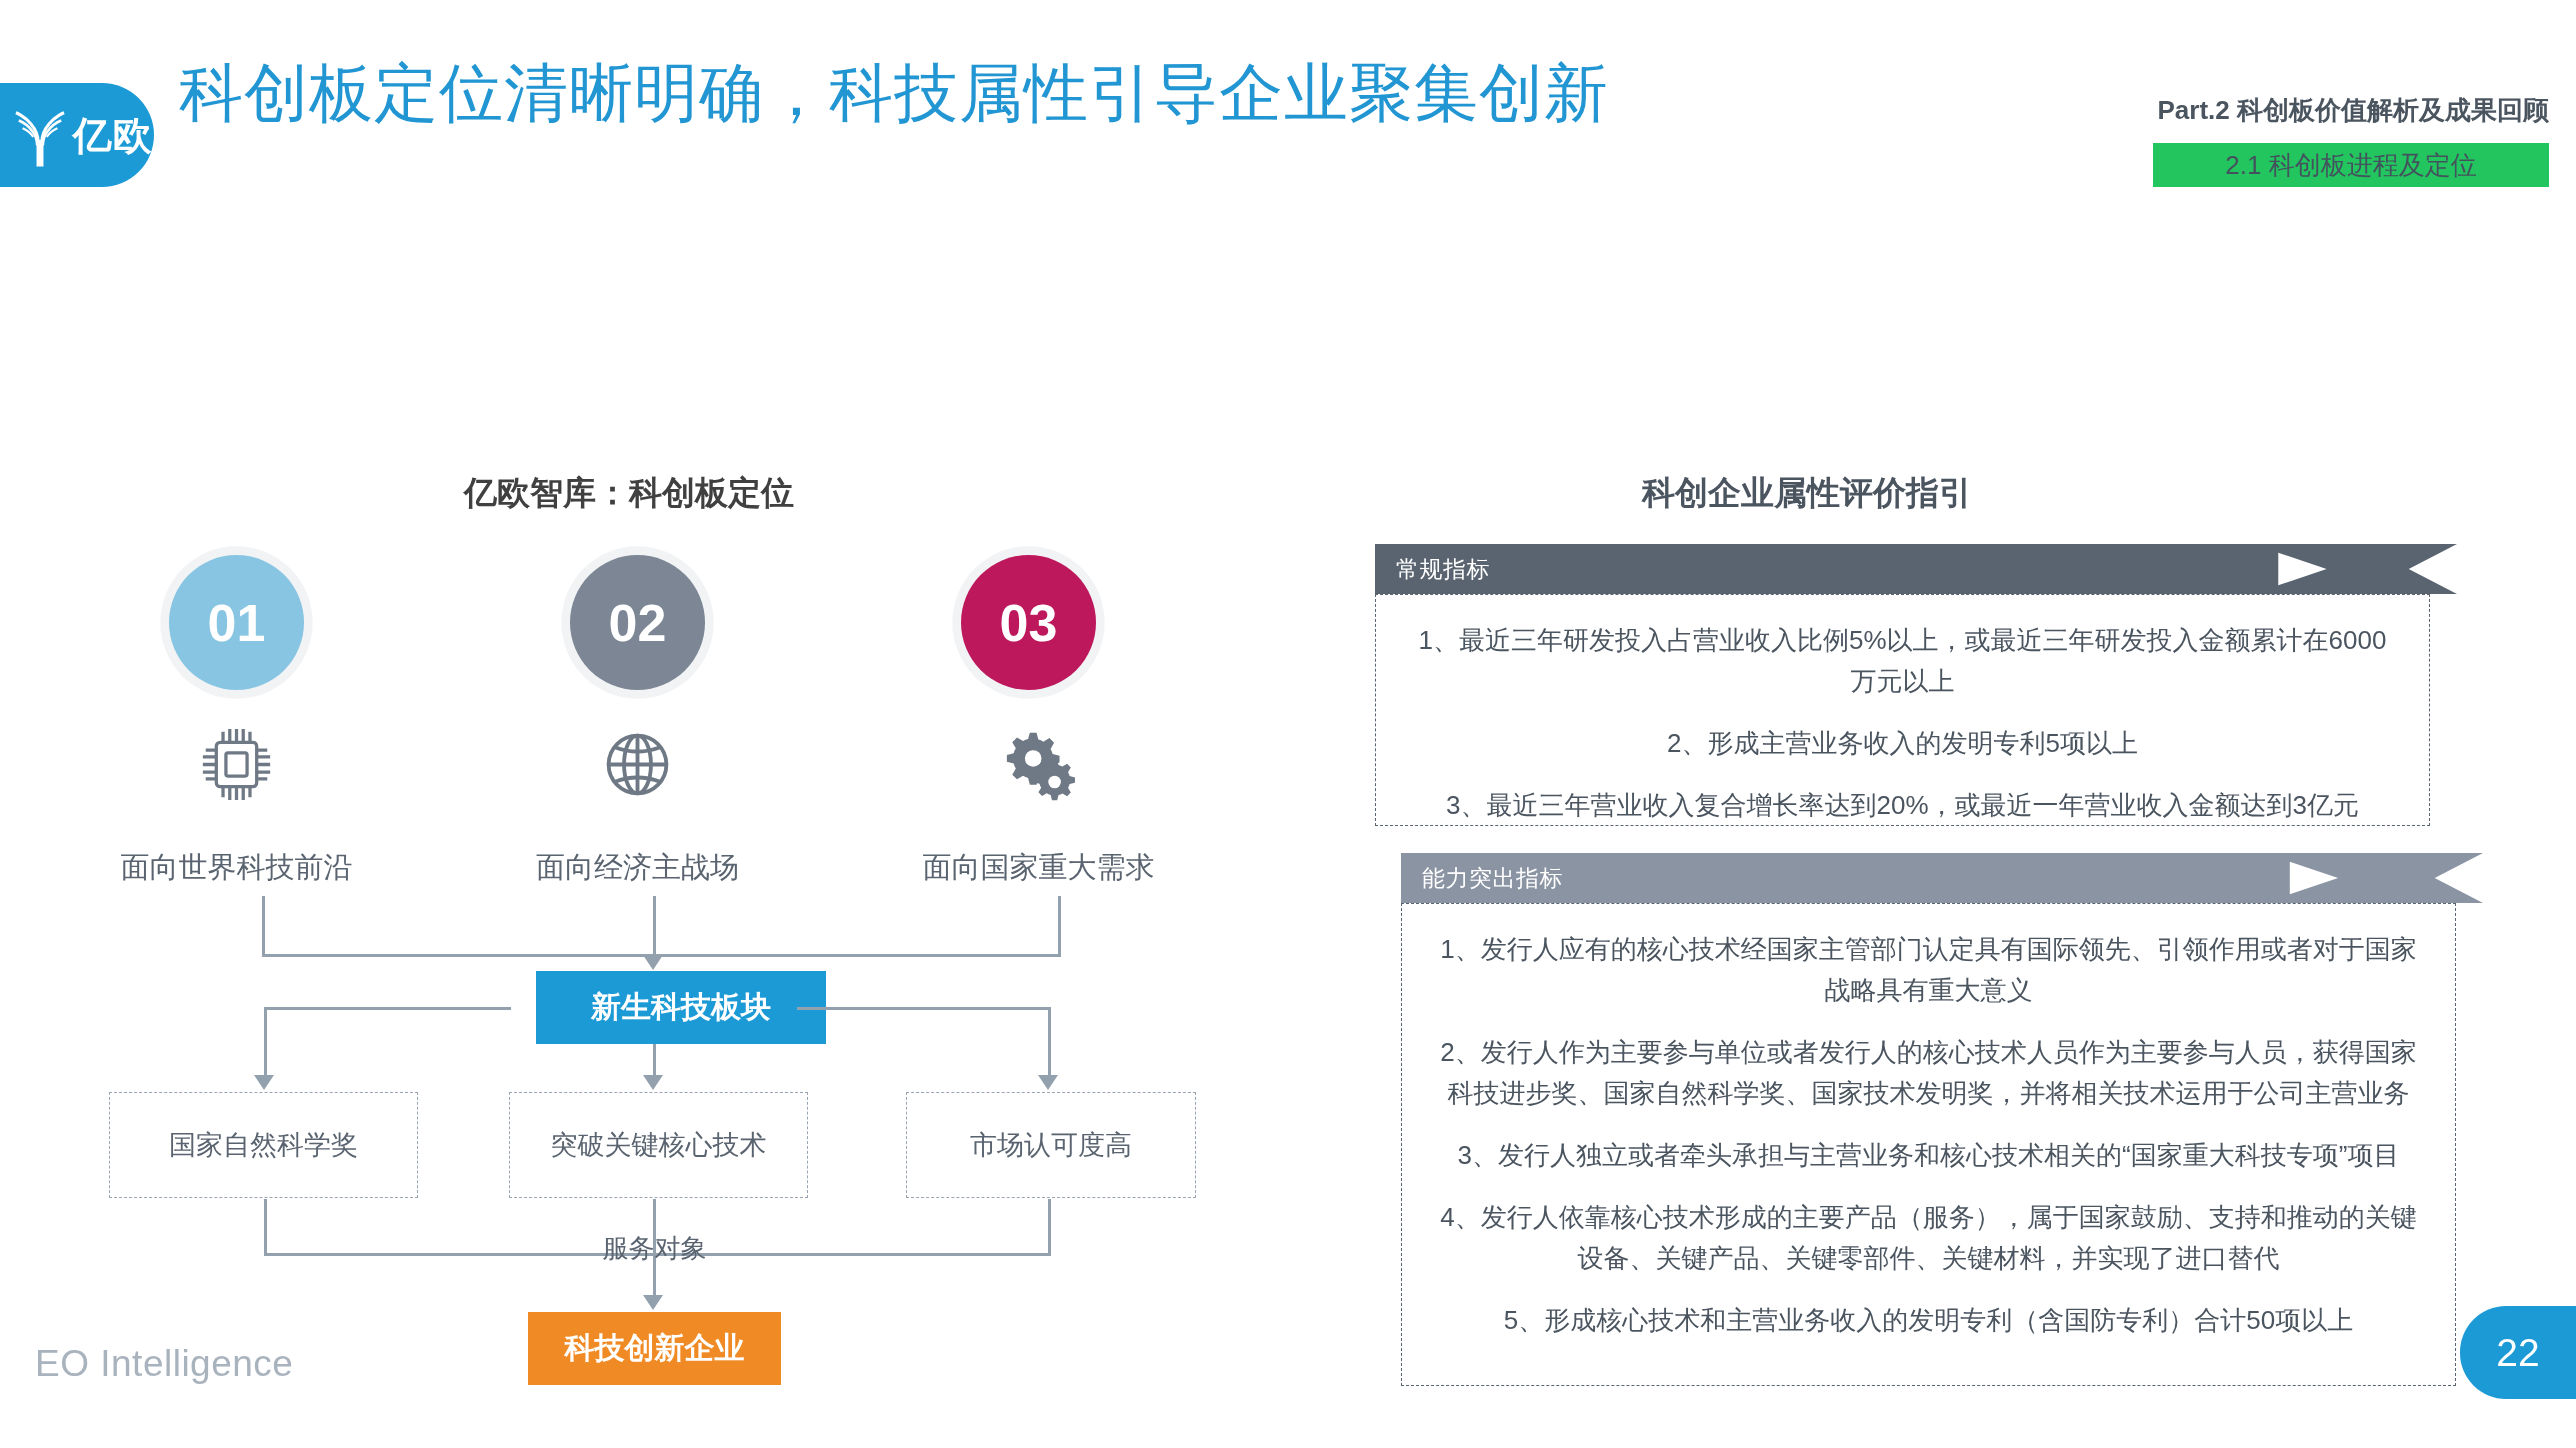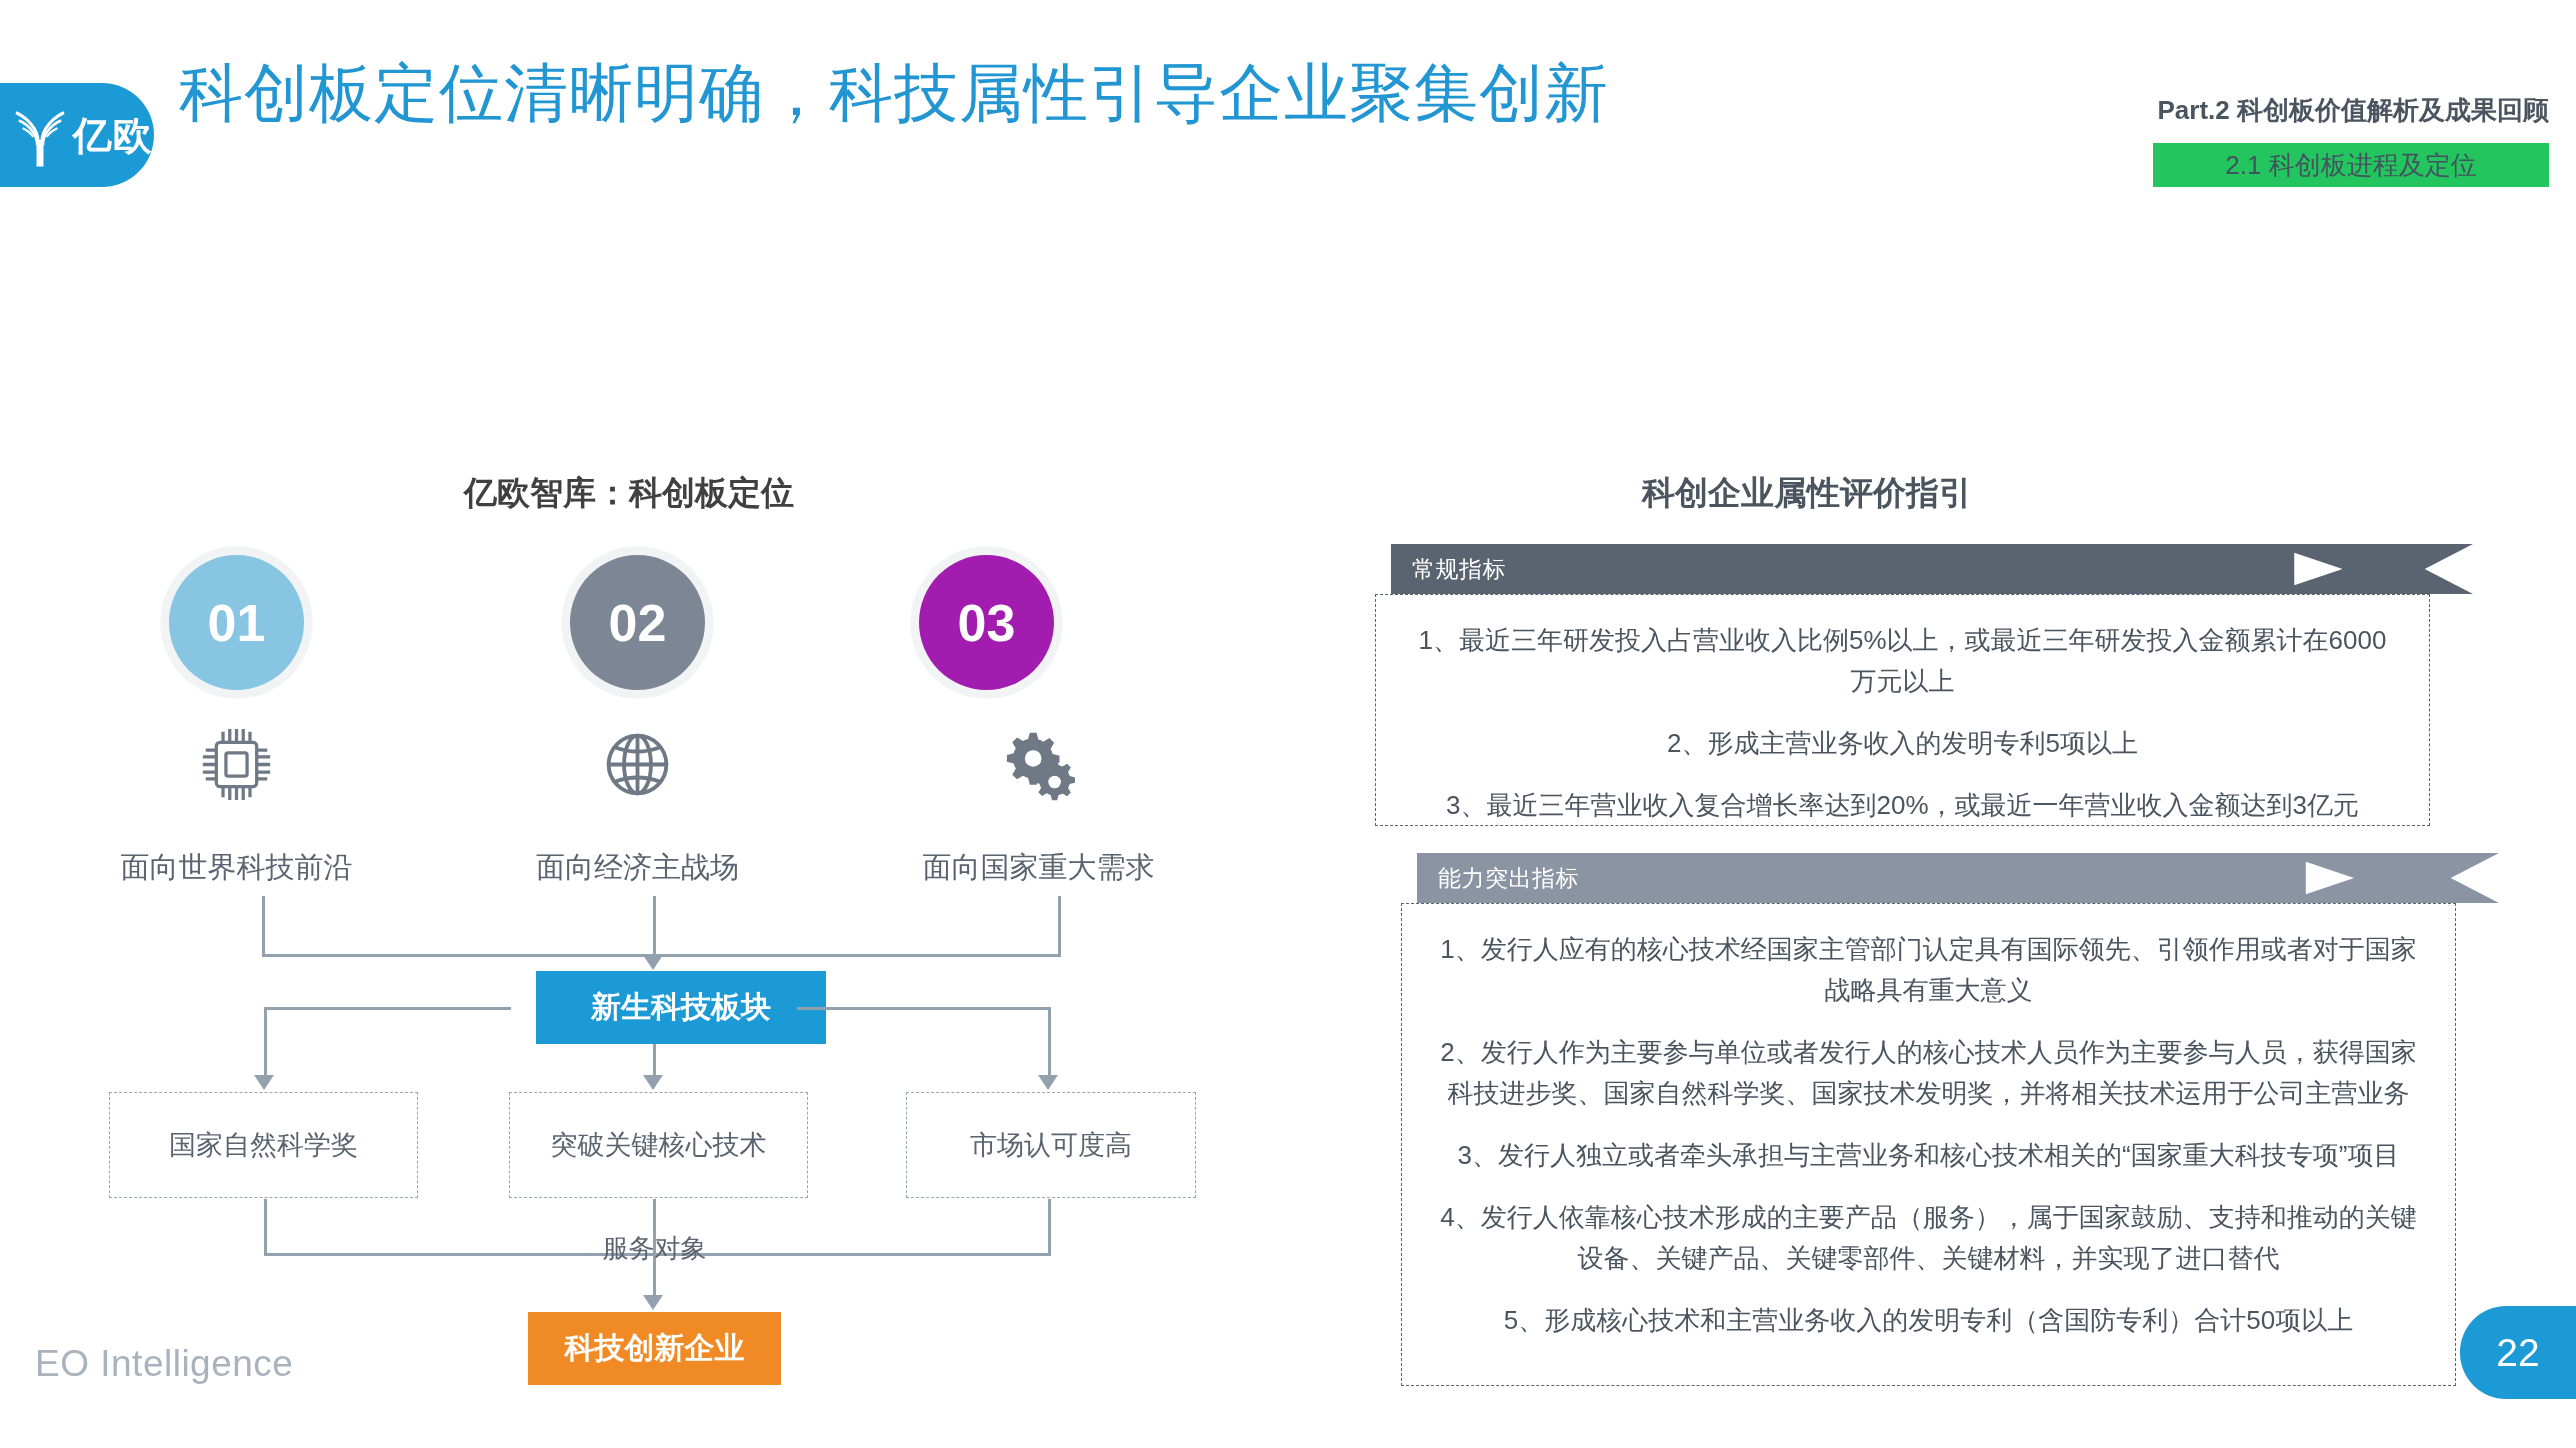--- a/index.html
+++ b/index.html
@@ -82,21 +82,21 @@
 
   .circle {
     position: absolute; top: 555px;
     width: 135px; height: 135px; border-radius: 50%;
     display: flex; align-items: center; justify-content: center;
     color: #ffffff; font-size: 52px; font-weight: 700;
     box-shadow: 0 0 0 8.7px rgba(240,242,244,0.92);
   }
   .c1 { left: 169px; background: #87c5e3; }
   .c2 { left: 570px; background: #7c8694; }
-  .c3 { left: 919px; background: #a21caf; text-align: right; }
+  .c3 { left: 961px; background: #be185d; text-align: right; }
 
   .pillar-icon {
     position: absolute; top: 720px;
     width: 135px; height: 89px;
     display: flex; align-items: center; justify-content: center;
   }
   .i1 { left: 169px; }
   .i2 { left: 570px; }
   .i3 { left: 971px; }
 
@@ -152,21 +152,21 @@
   }
 
   
   .right-head {
     position: absolute; left: 1642px; top: 471px;
     font-size: 33px; font-weight: 700; color: #4b5560;
     white-space: nowrap;
   }
 
   .ribbon {
-    position: absolute; height: 50px; margin-left: 16px;
+    position: absolute; height: 50px;
   }
   .ribbon-label {
     position: absolute; left: 21px; top: 0; height: 50px;
     display: flex; align-items: center;
     color: #ffffff; font-size: 23px; font-weight: 400;
     letter-spacing: 0.5px;
     z-index: 3;
   }
 
   .panel {

